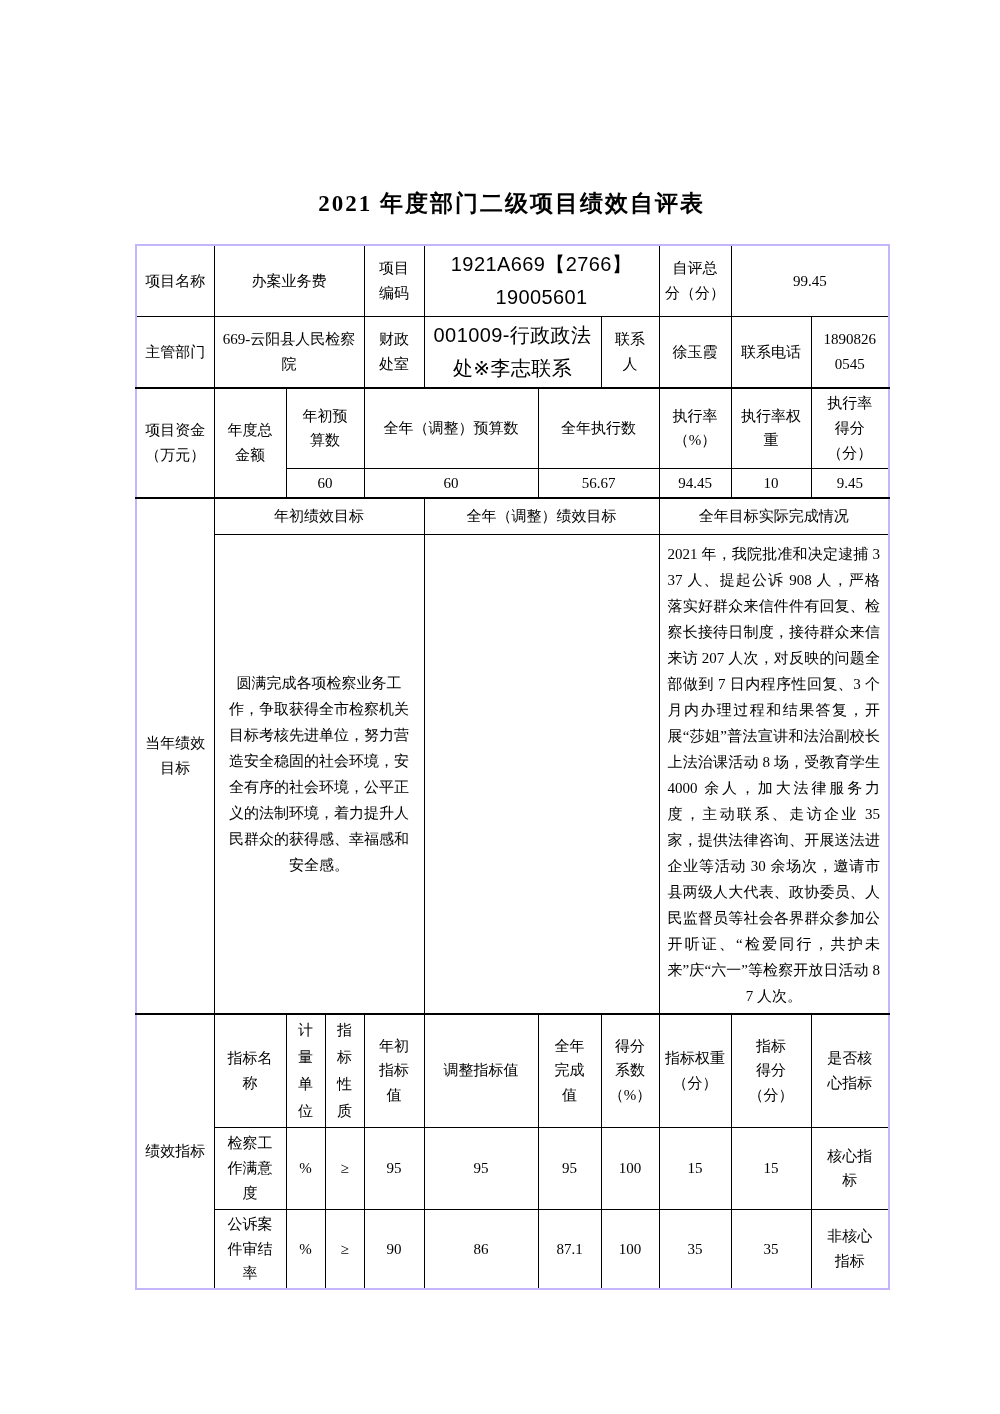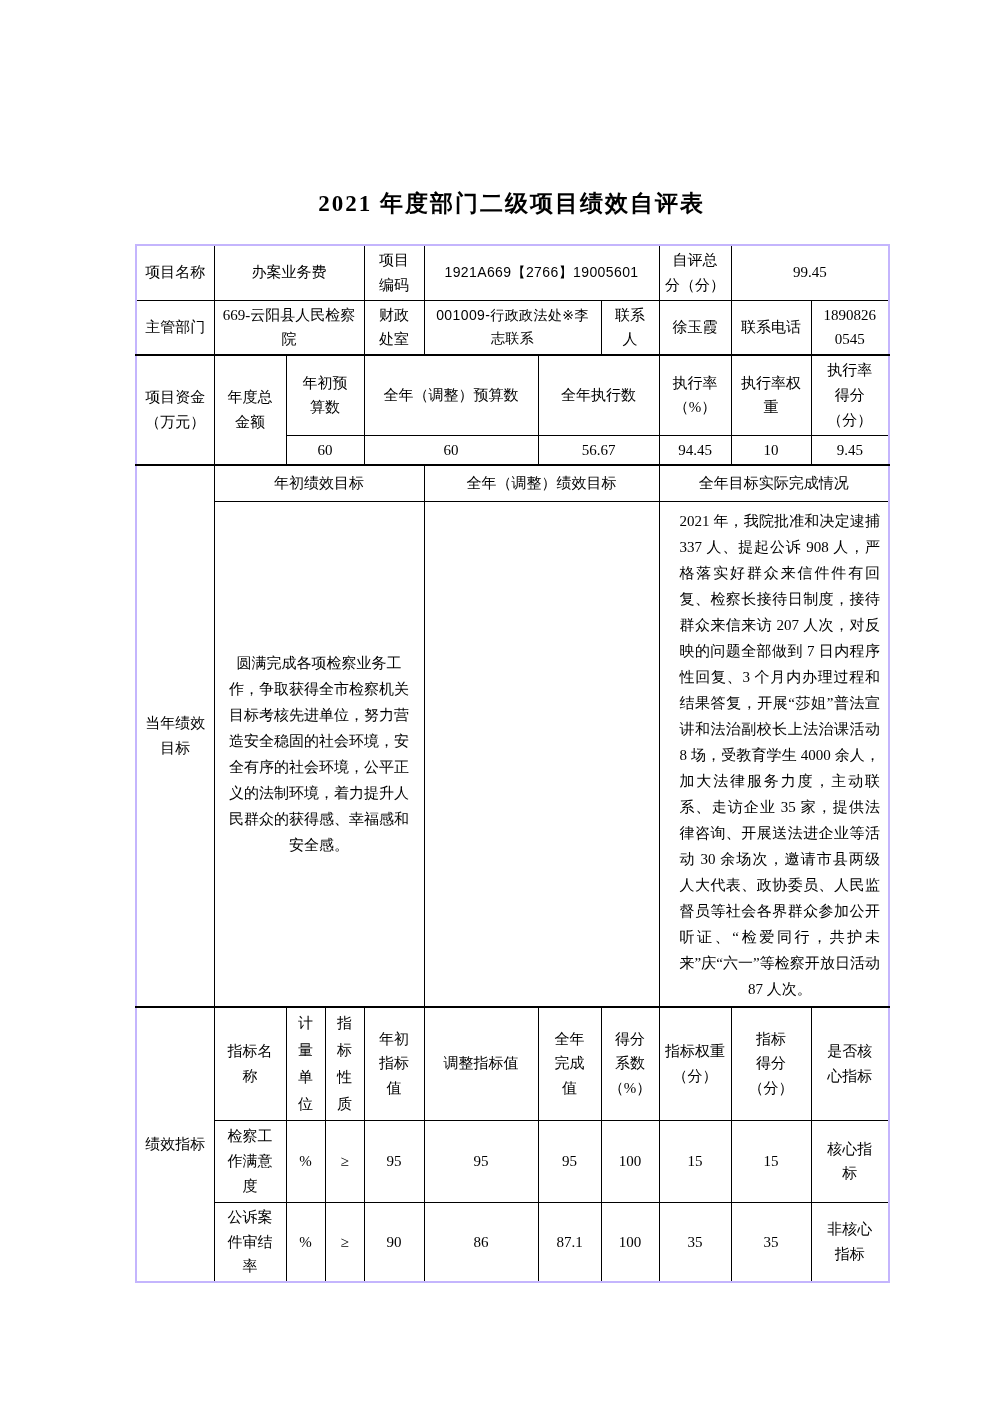--- a/index.html
+++ b/index.html
@@ -46,39 +46,39 @@
   tr.r2 { height: 55px; }
   tr.r3 { height: 80px; }
   tr.r4 { height: 24px; }
   tr.r5 { height: 36px; }
   tr.r6 { height: 474px; }
   tr.r7 { height: 112px; }
   tr.r8 { height: 82px; margin-left: 36px; }
   tr.r9 { height: 70px; }
   td.code {
     font-family: "Liberation Sans", "DejaVu Sans", sans-serif;
-    font-size: 14px;
+    font-size: 20px;
     letter-spacing: 0.4px;
     padding: 2px 8px;
   }
   td.phone {
     padding: 2px 10px;
     word-break: break-all;
     margin-top: 8px;
   }
   td.wrapname { padding: 2px 8px; }
   td.corecell { padding: 2px 10px; }
   td.para {
     line-height: 26px;
     padding: 4px 9px;
     text-align: center;
   }
   td.para-justify {
     line-height: 26px;
-    padding: 6px 8px 4px 20px;
+    padding: 6px 8px 4px 8px;
     text-align: justify;
     text-align-last: center;
     vertical-align: top;
     word-break: break-all;
     border-radius: 12px;
   }
   td.vtight { line-height: 1.8; }
 </style>
 </head>
 <body>

